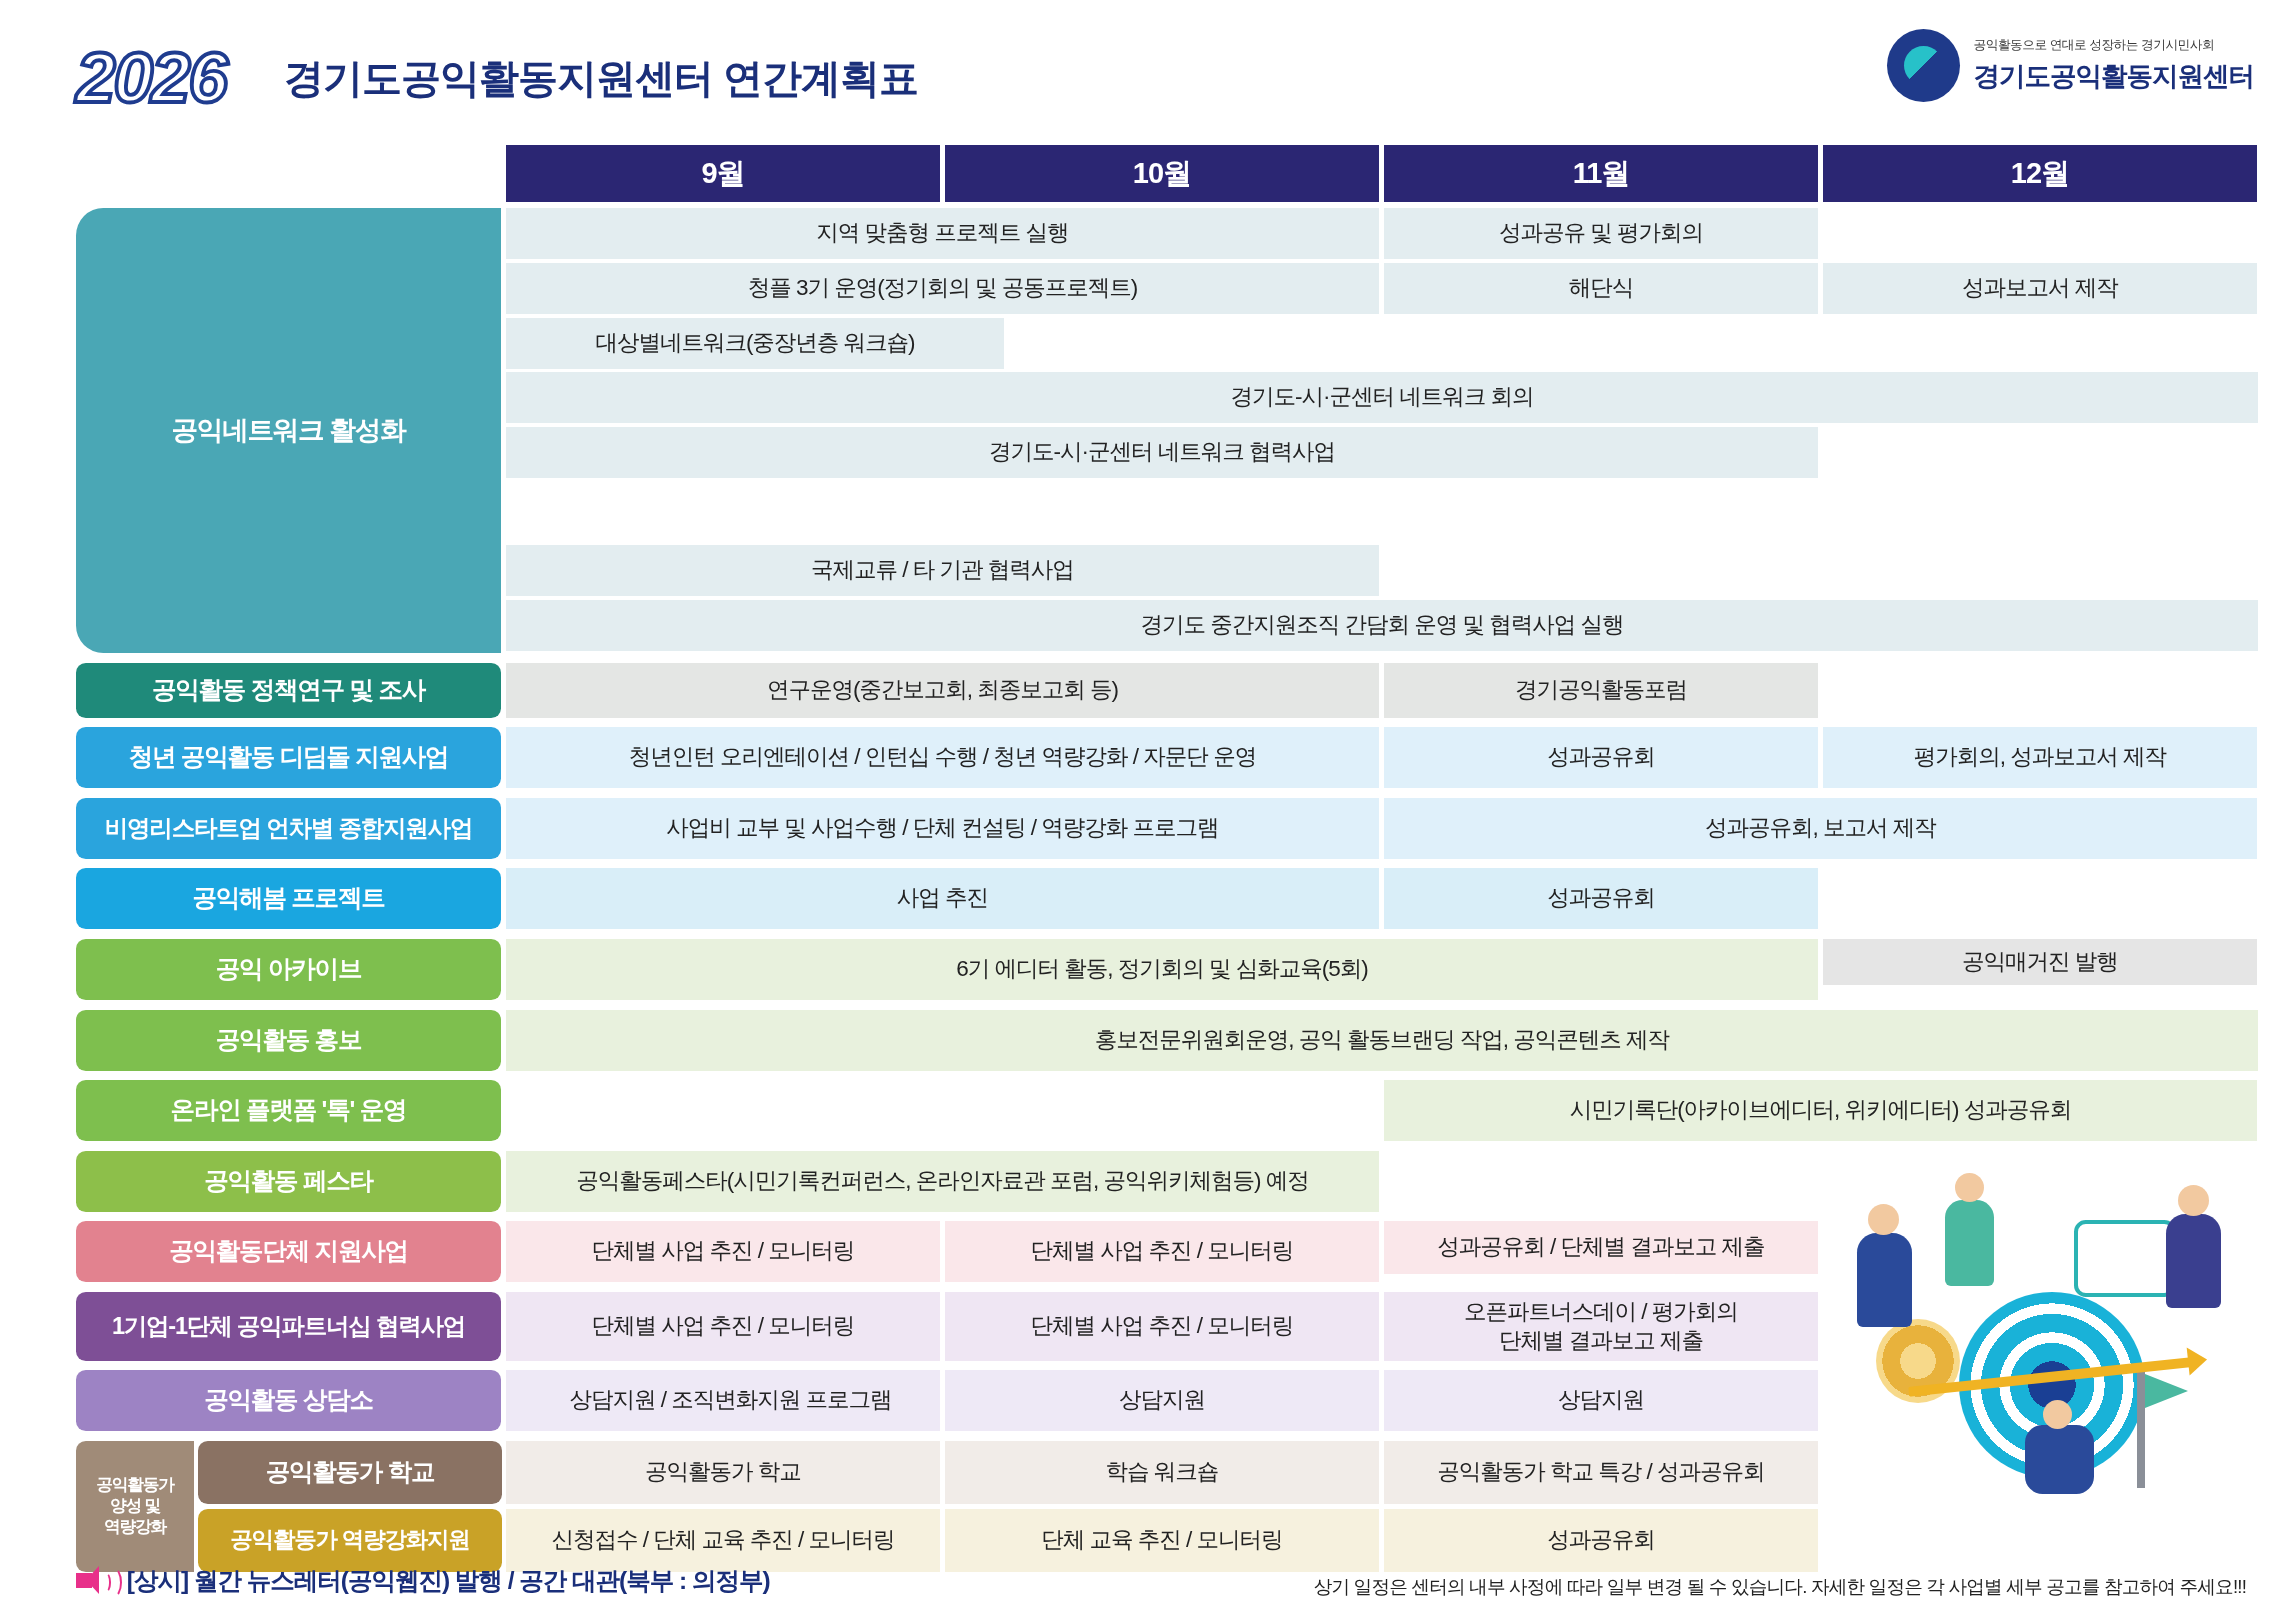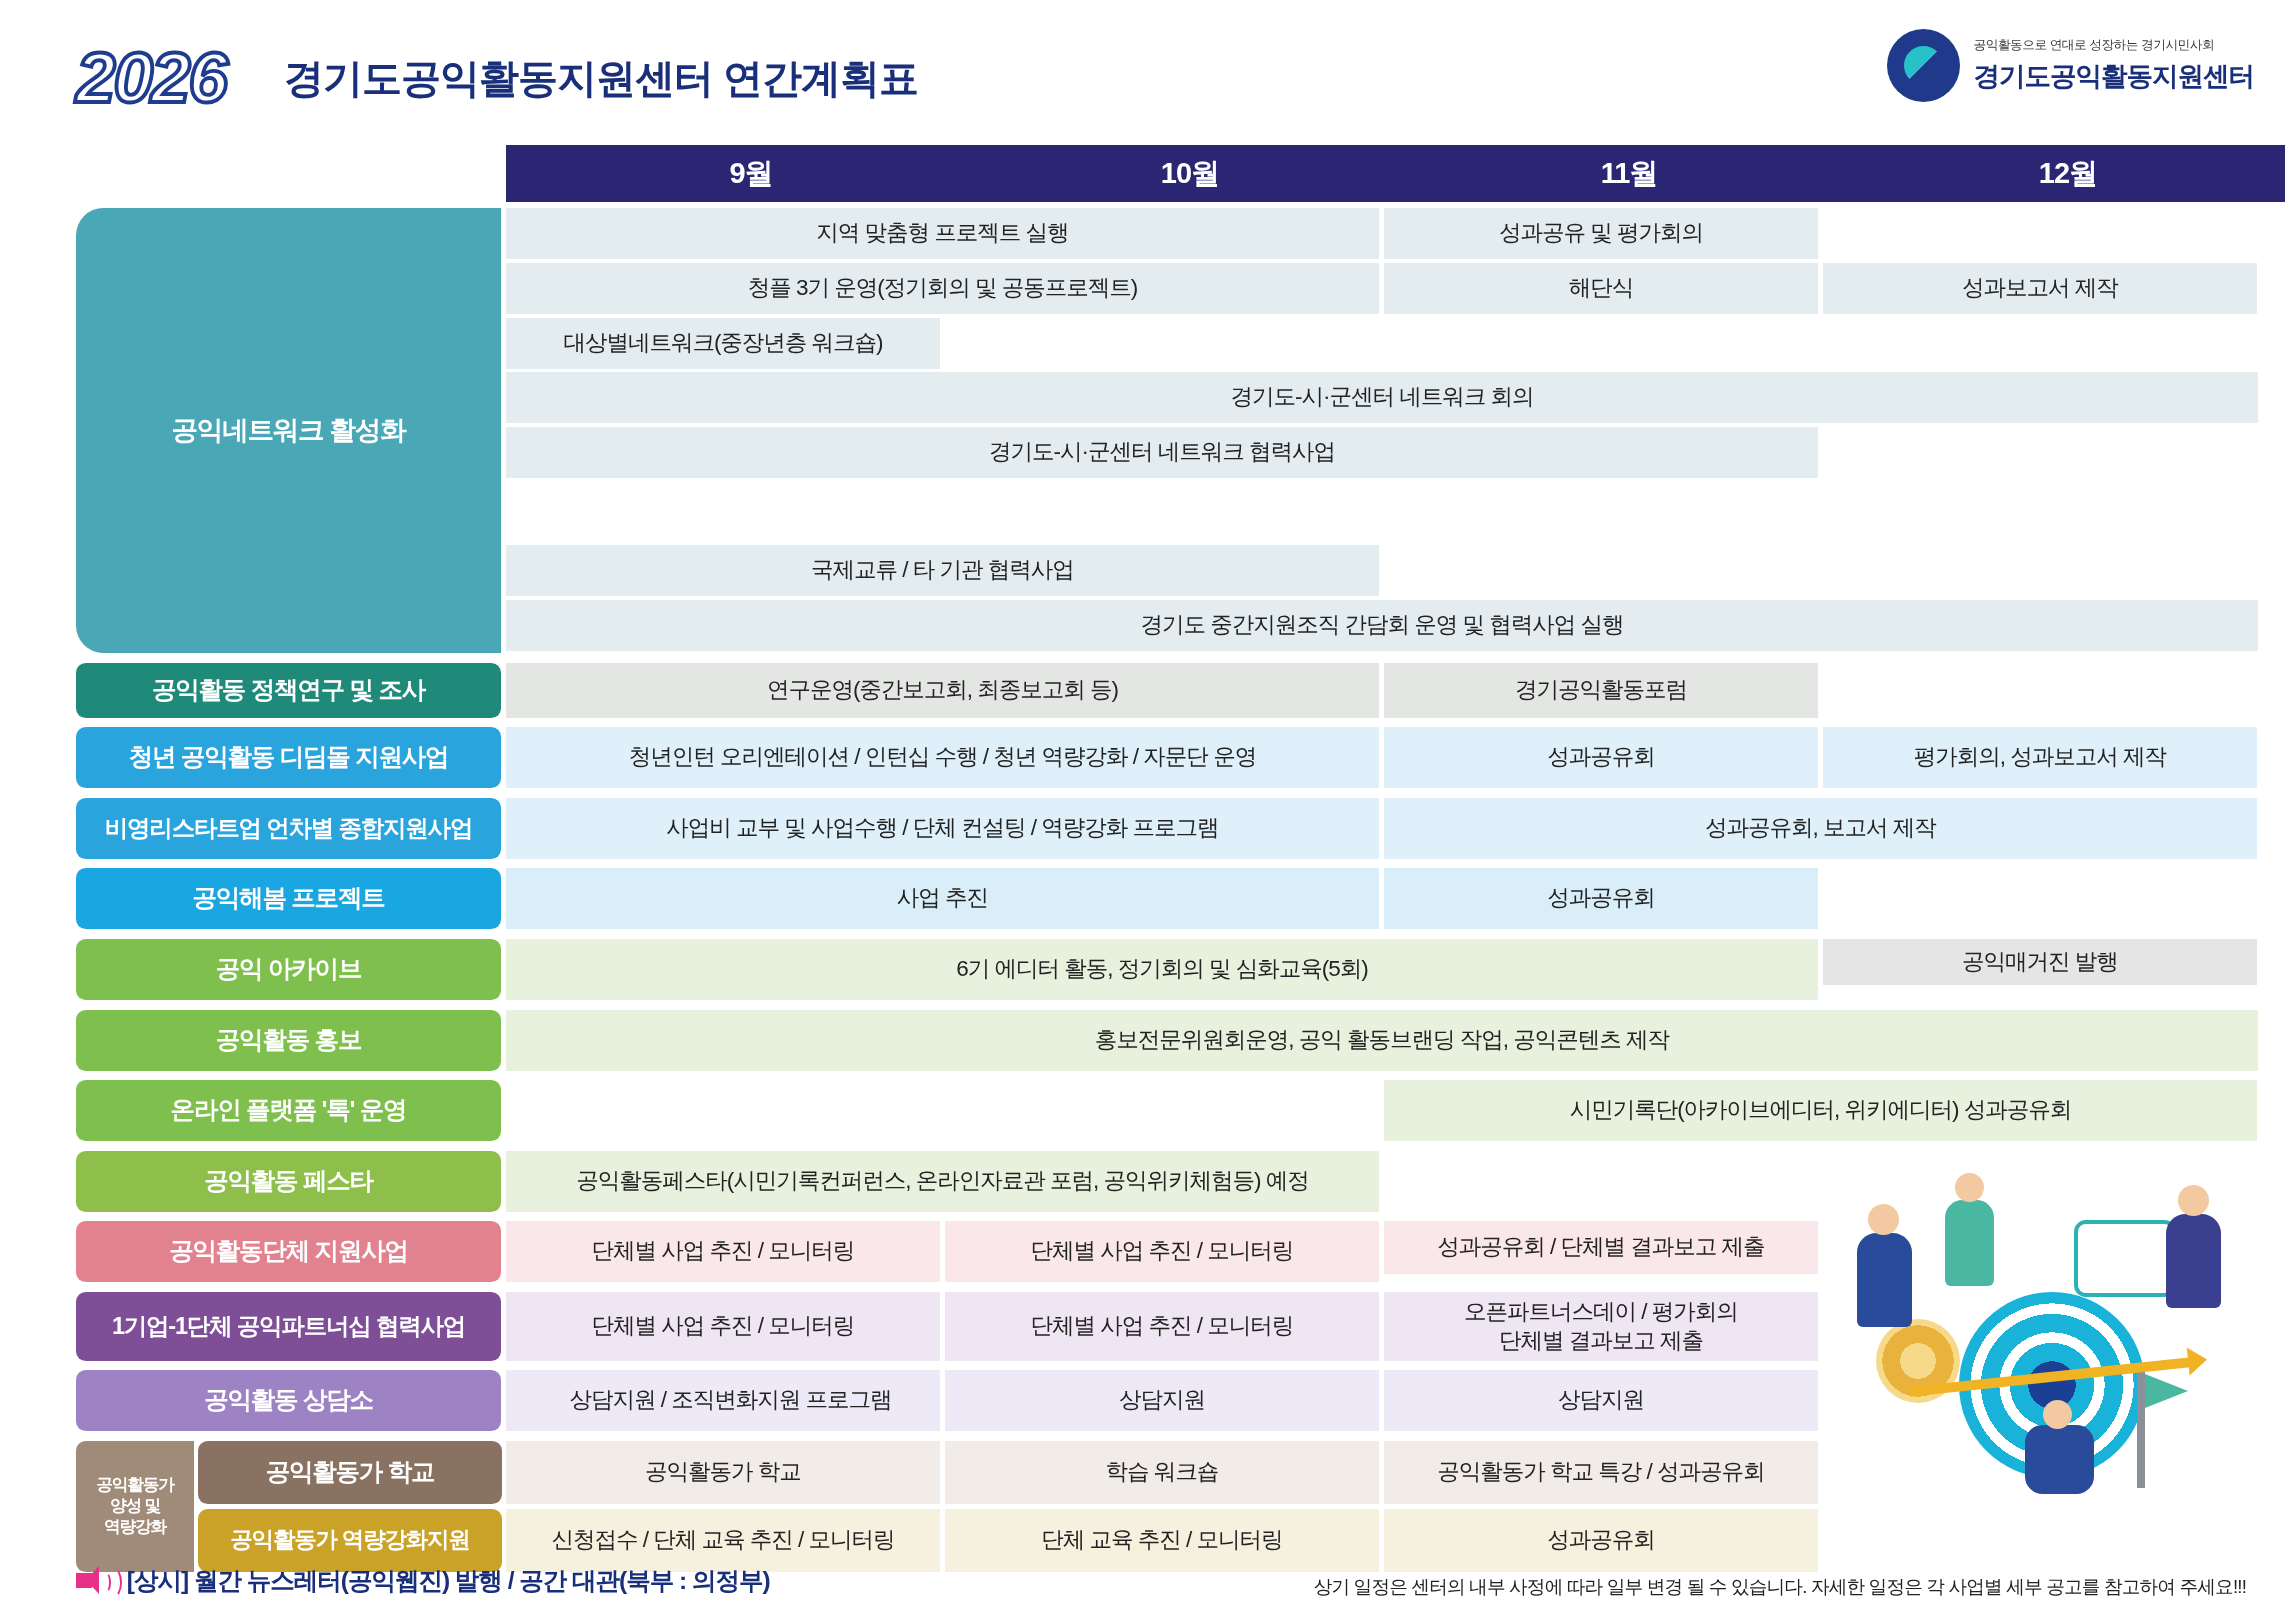--- a/index.html
+++ b/index.html
@@ -41,21 +41,21 @@
   .brand-sub{font-size:12.7px;color:#3b3b3b;letter-spacing:-0.5px;margin-bottom:3.9px;}
   .brand-name{font-size:26.5px;font-weight:bold;color:#1a2f7a;letter-spacing:-1px;}
 
   
   .grid{position:absolute;left:0;top:0;width:2293px;height:1621px;}
 
   .mhead{
     position:absolute;top:145px;height:57px;
     background:#2b2673;color:#ffffff;
     display:flex;align-items:center;justify-content:center;
-    font-size:29px;font-weight:bold;letter-spacing:-1px;padding-left:28px;
+    font-size:29px;font-weight:bold;letter-spacing:-1px;
   }
   .mhead.m9 {left:506px;width:434px;}
   .mhead.m10{left:945px;width:434px;}
   .mhead.m11{left:1384px;width:434px;}
   .mhead.m12{left:1823px;width:434px;}
 
   .cell{
     position:absolute;
     display:flex;align-items:center;justify-content:center;text-align:center;
     font-size:22.5px;letter-spacing:-1px;color:#222;
@@ -166,21 +166,21 @@
 
     <div class="label" style="left:76px;top:208px;width:425px;height:445px;background:#4aa7b5;border-radius:27.4px 0 0 27.4px;font-size:26.5px;">공익네트워크 활성화</div>
 
     <div class="cell" style="left:506px;top:208px;width:873px;height:51px;background:#e3edf0;">지역 맞춤형 프로젝트 실행</div>
     <div class="cell" style="left:1384px;top:208px;width:434px;height:51px;background:#e3edf0;">성과공유 및 평가회의</div>
 
     <div class="cell" style="left:506px;top:263px;width:873px;height:51px;background:#e3edf0;">청플 3기 운영(정기회의 및 공동프로젝트)</div>
     <div class="cell" style="left:1384px;top:263px;width:434px;height:51px;background:#e3edf0;">해단식</div>
     <div class="cell" style="left:1823px;top:263px;width:434px;height:51px;background:#e3edf0;">성과보고서 제작</div>
 
-    <div class="cell" style="left:506px;top:318px;width:434px;height:51px;background:#e3edf0;">대상별네트워크(중장년층 워크숍)</div>
+    <div class="cell" style="left:506px;top:318px;width:498px;height:51px;background:#e3edf0;">대상별네트워크(중장년층 워크숍)</div>
 
     <div class="cell" style="left:506px;top:372px;width:1752px;height:51px;background:#e3edf0;">경기도-시·군센터 네트워크 회의</div>
     <div class="cell" style="left:506px;top:545px;width:873px;height:51px;background:#e3edf0;">국제교류 / 타 기관 협력사업</div>
 
     <div class="cell" style="left:506px;top:427px;width:1312px;height:51px;background:#e3edf0;">경기도-시·군센터 네트워크 협력사업</div>
     <div class="cell" style="left:506px;top:600px;width:1752px;height:51px;background:#e3edf0;">경기도 중간지원조직 간담회 운영 및 협력사업 실행</div>
 
     <div class="label" style="left:76px;top:663px;width:425px;height:55px;background:#1f8a7a;border-radius:9.8px;">공익활동 정책연구 및 조사</div>
     <div class="cell" style="left:506px;top:663px;width:873px;height:55px;background:#e4e6e4;">연구운영(중간보고회, 최종보고회 등)</div>
     <div class="cell" style="left:1384px;top:663px;width:434px;height:55px;background:#e4e6e4;">경기공익활동포럼</div>

